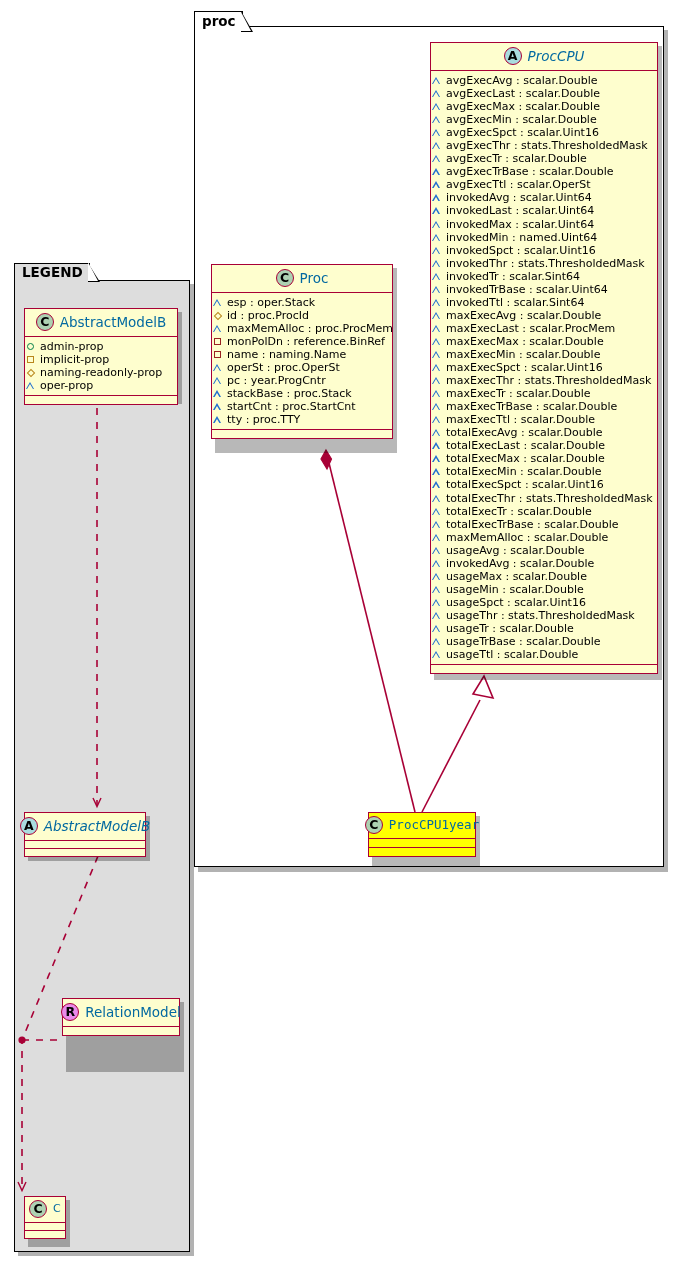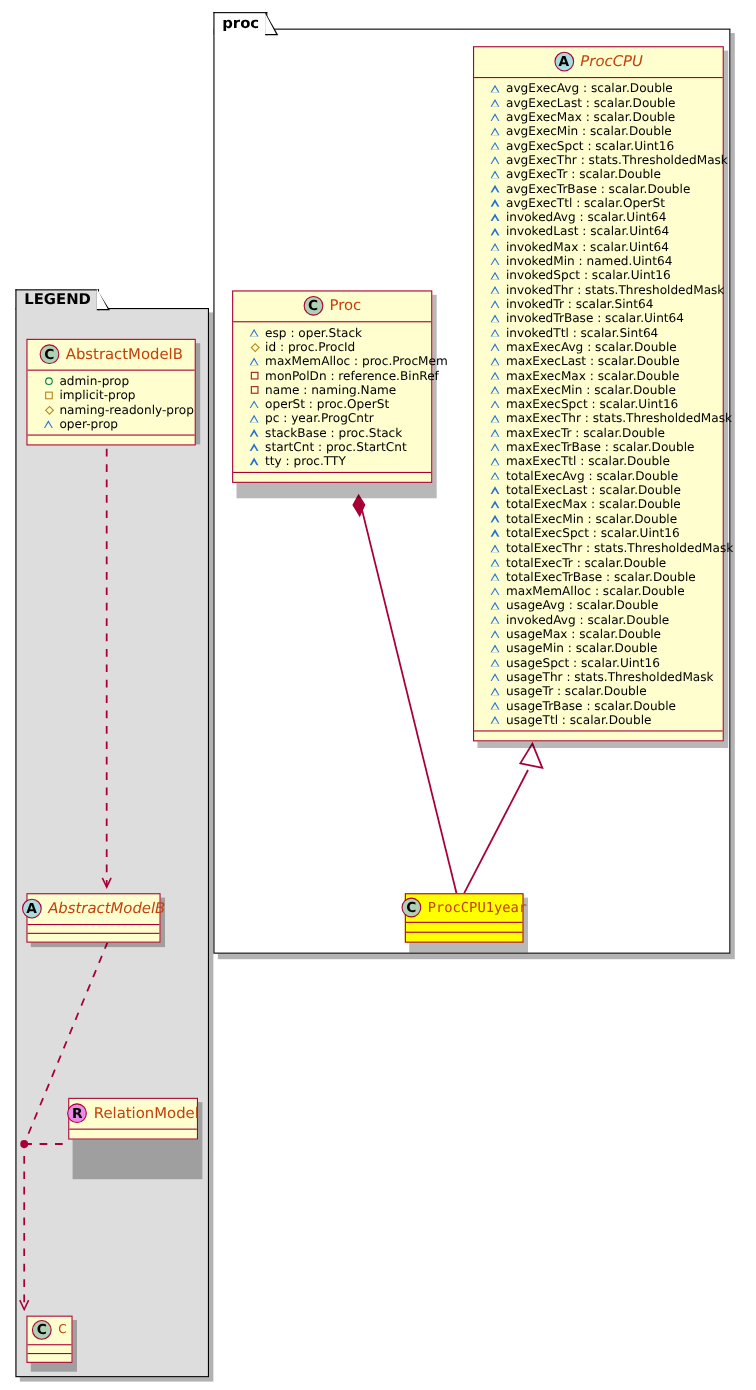--- a/index.html
+++ b/index.html
@@ -59,40 +59,40 @@
   }
   .cls-head{
     box-sizing:border-box;
     border-bottom:1.4px solid #a80036;
     display:flex;align-items:center;justify-content:center;
     gap:6px;
     padding:4px 8px 5px 8px;
     position:relative;
   }
   .cls-title{
-    font-size:13.5px;color:#c2410c;line-height:1.1;white-space:nowrap;
+    font-size:13.5px;color:#0369a1;line-height:1.1;white-space:nowrap;
   }
   .italic{font-style:italic;}
   .mono{font-family:"DejaVu Sans Mono","Liberation Mono",monospace;font-size:12.5px;}
 
   
   .badge{
     width:18px;height:18px;border-radius:50%;
     display:inline-flex;align-items:center;justify-content:center;
     font-size:12.5px;font-weight:bold;line-height:1;
     box-sizing:border-box;flex:none;
     font-family:"DejaVu Sans","Liberation Sans",sans-serif;
     font-style:normal;
   }
   .badge-C{background:#add1b2;border:1.3px solid #a80036;color:#000;}
   .badge-A{background:#a9dcdf;border:1.3px solid #a80036;color:#000;}
   .badge-R{background:#e98ae9;border:1.3px solid #a80036;color:#000;}
 
   .cls-attrs{
-    padding:3px 4px 3px 15px;
+    padding:3px 4px 3px 1px;
     border-bottom:1.4px solid #a80036;
   }
   .attr{
     display:flex;align-items:center;gap:5px;
     font-size:11px;line-height:13.05px;color:#000;
     white-space:nowrap;
     height:13.05px;
   }
   .cls-foot{height:8px;}
   .cls-empty-row{height:7px;border-bottom:1.4px solid #a80036;}
@@ -436,21 +436,21 @@
       <div class="attr">
         <span style="display: inline-flex; align-items: center; justify-content: center; width: 9px; height: 9px; flex: 0 0 auto;">
           <span class="m m-triangle"></span>
         </span>
         <span>maxExecAvg : scalar.Double</span>
       </div>
       <div class="attr">
         <span style="display: inline-flex; align-items: center; justify-content: center; width: 9px; height: 9px; flex: 0 0 auto;">
           <span class="m m-triangle"></span>
         </span>
-        <span>maxExecLast : scalar.Double</span>
+        <span>maxExecLast : scalar.ProcMem</span>
       </div>
       <div class="attr">
         <span style="display: inline-flex; align-items: center; justify-content: center; width: 9px; height: 9px; flex: 0 0 auto;">
           <span class="m m-triangle"></span>
         </span>
         <span>maxExecMax : scalar.Double</span>
       </div>
       <div class="attr">
         <span style="display: inline-flex; align-items: center; justify-content: center; width: 9px; height: 9px; flex: 0 0 auto;">
           <span class="m m-triangle"></span>

